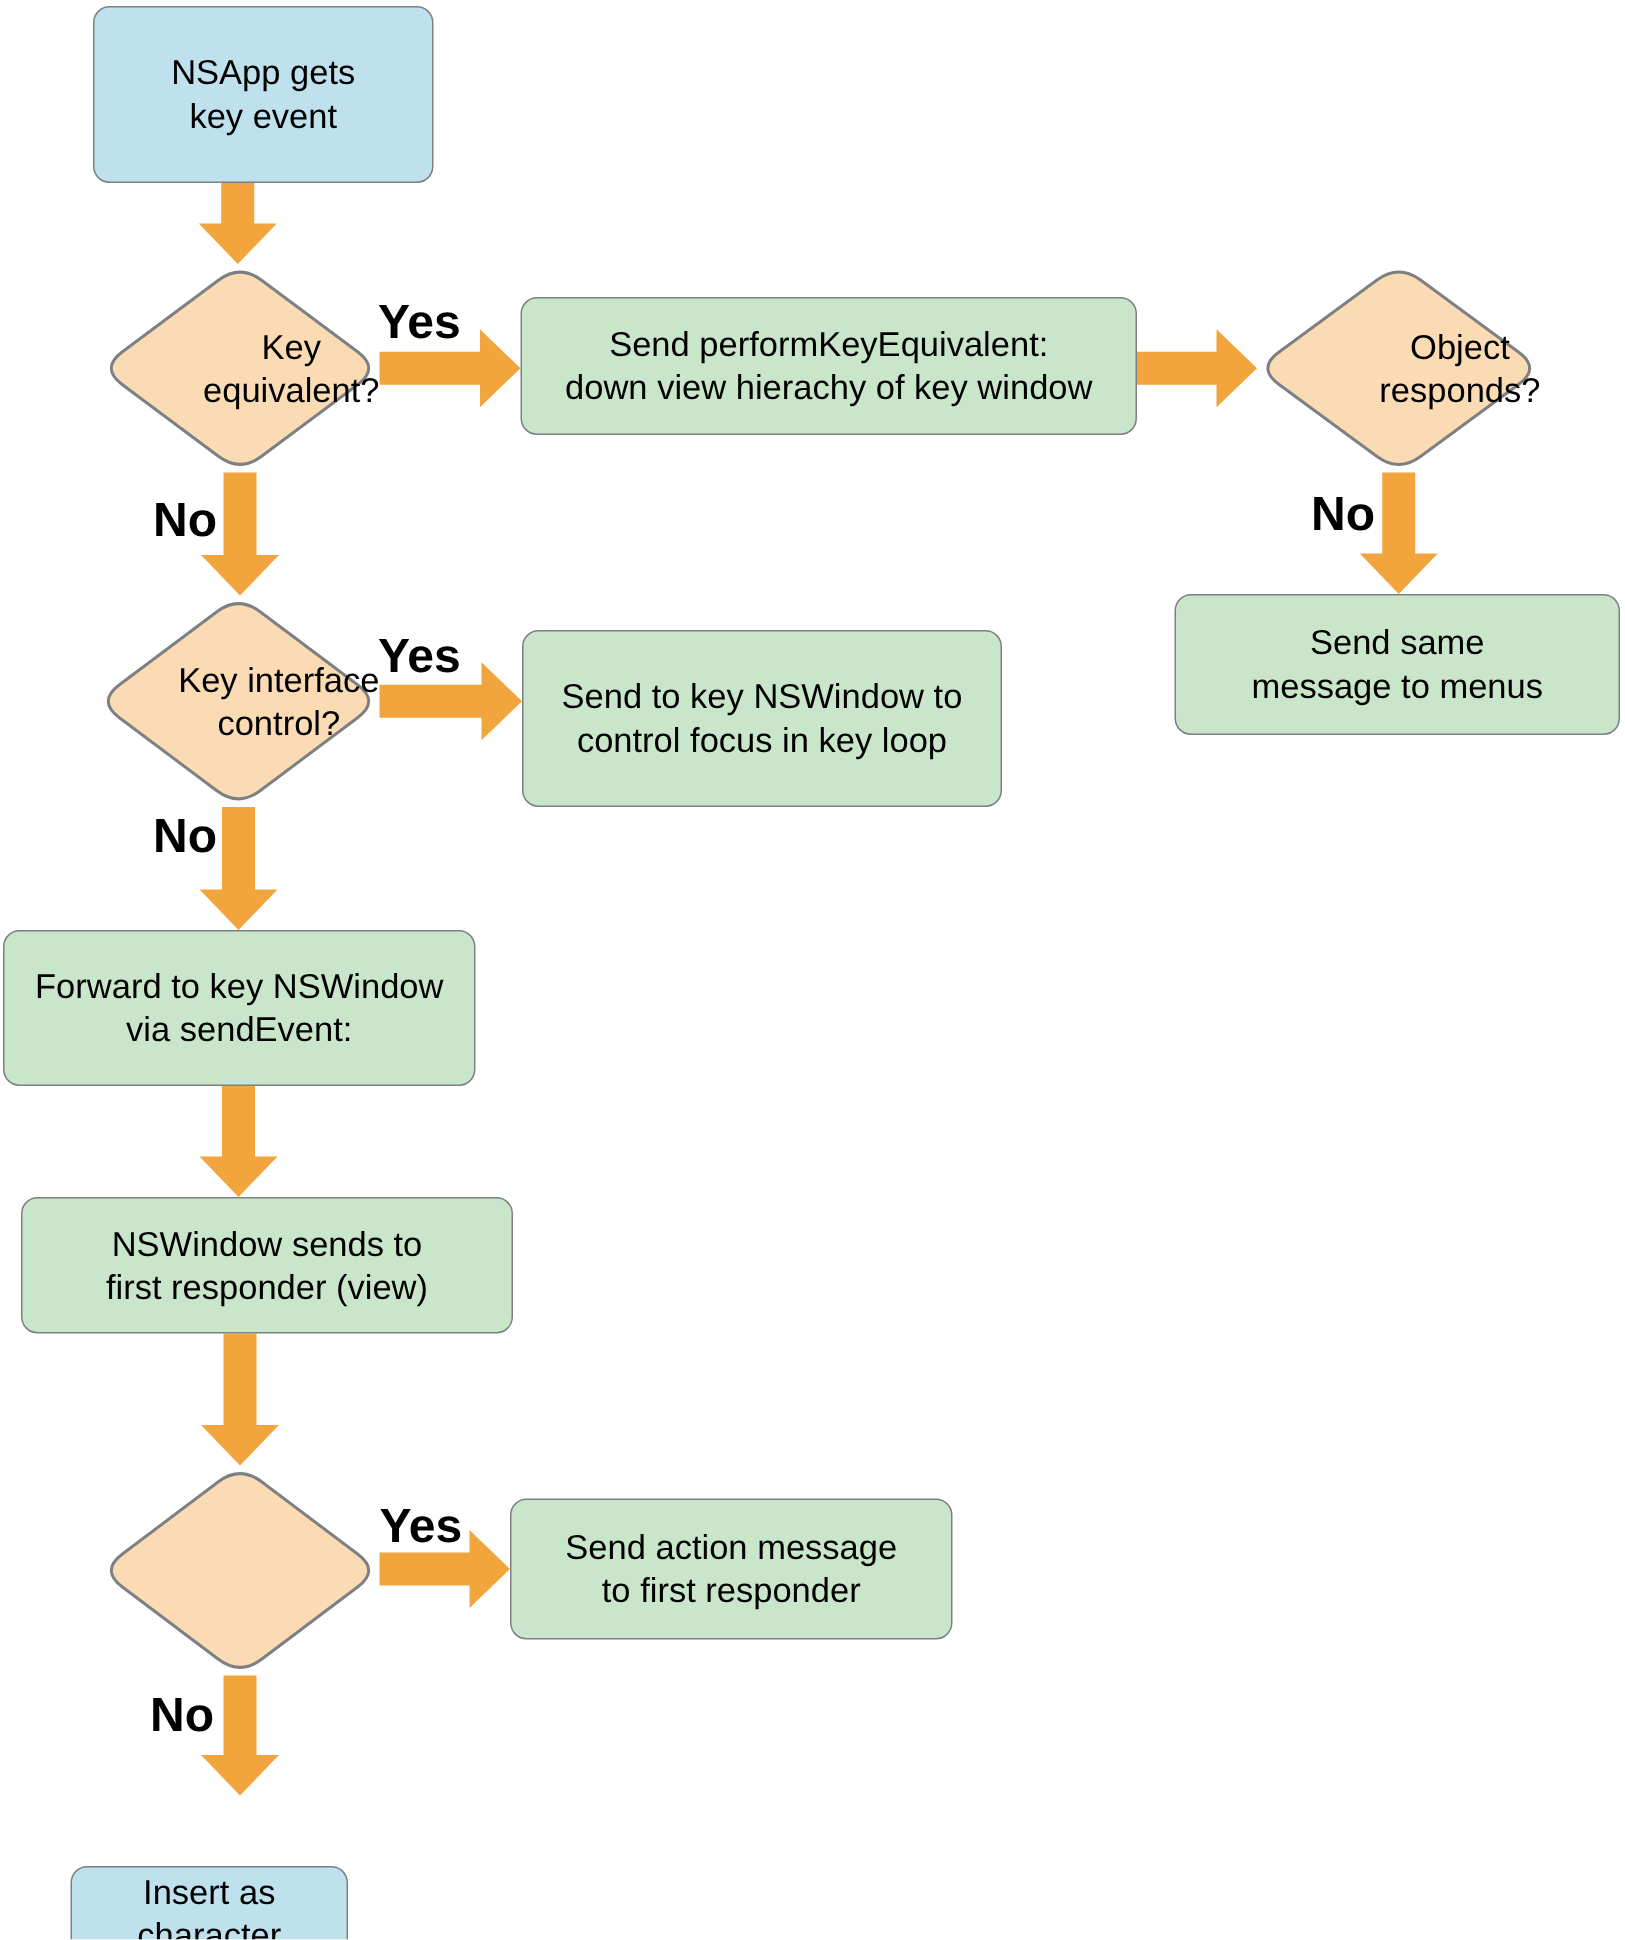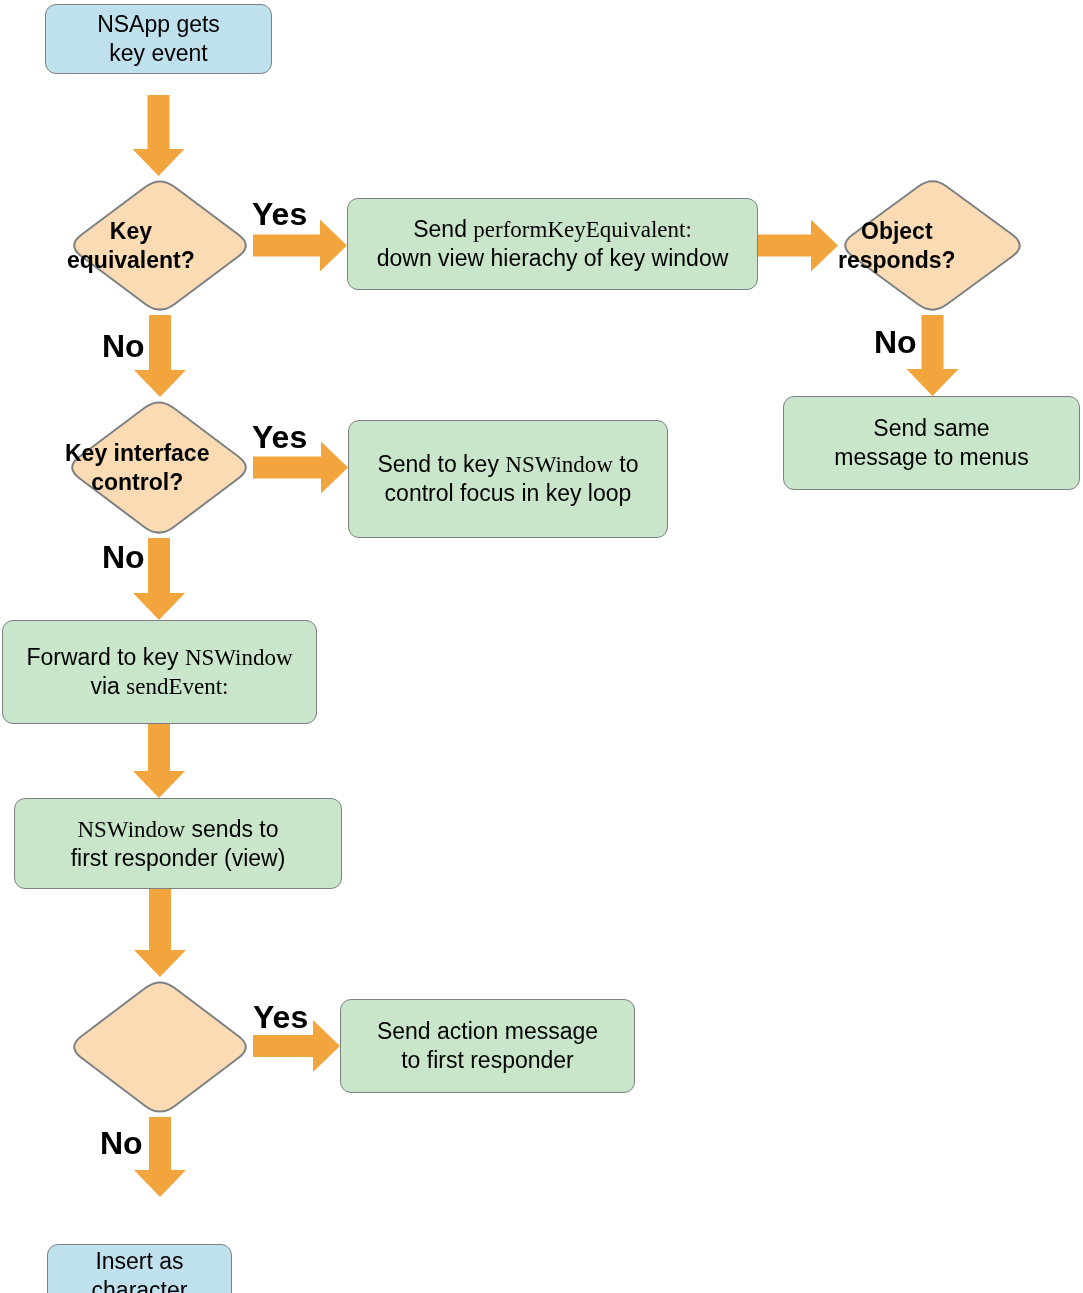--- a/index.html
+++ b/index.html
@@ -23,30 +23,29 @@
     justify-content: center;
     font-size: 23px;
     line-height: 29px;
   }
   .node.blue  { background: var(--blue, #bee1ed); }
   .node.green { background: var(--green, #c9e6ca); }
   .dtext {
     position: absolute;
     display: flex;
     align-items: center;
-    justify-content: flex-start;
+    justify-content: flex-end;
     font-size: 23px;
     line-height: 29px;
-    font-weight: bold;
   }
   .node-label {
     text-align: center;
     white-space: pre-line;
   }
-  .mono { font-family: Liberation Serif, serif; margin-top: 40px; }
+  .mono { font-family: Liberation Sans, sans-serif; margin-top: 40px; }
   .edge-label {
     position: absolute;
     font-weight: bold;
     font-size: 32px;
     line-height: 26px;
   }
 </style>
 </head>
 <body>
 
@@ -63,21 +62,21 @@
       <polygon points="148,712 170,712 170,771 185,771 159,798 133,771 148,771" style="fill: var(--arrow);"></polygon>
       <polygon points="149,889 171,889 171,950 186,950 160,977 134,950 149,950" style="fill: var(--arrow);"></polygon>
       <polygon points="149,1117 171,1117 171,1170 186,1170 160,1197 134,1170 149,1170" style="fill: var(--arrow);"></polygon>
       <polygon points="921.5,315 943.5,315 943.5,369 958.5,369 932.5,396 906.5,369 921.5,369" style="fill: var(--arrow);"></polygon>
       <polygon points="253,234.5 320,234.5 320,219.5 347,245.5 320,271.5 320,256.5 253,256.5" style="fill: var(--arrow);"></polygon>
       <polygon points="758,234.5 811,234.5 811,219.5 838,245.5 811,271.5 811,256.5 758,256.5" style="fill: var(--arrow);"></polygon>
       <polygon points="253,456.5 321,456.5 321,441.5 348,467.5 321,493.5 321,478.5 253,478.5" style="fill: var(--arrow);"></polygon>
       <polygon points="253,1035 313,1035 313,1020 340,1046 313,1072 313,1057 253,1057" style="fill: var(--arrow);"></polygon>
     </svg>
 
-  <div class="node blue" style="left:45px;top:4px;width:227px;height:70px">
+  <div class="node blue" style="left:62px;top:4px;width:227px;height:118px">
     <div class="node-label"><span>NSApp gets
 key event</span></div>
   </div>
 
   <div class="node green" style="left:347px;top:198px;width:411px;height:92px">
     <div class="node-label"><span>Send </span><span class="mono">performKeyEquivalent:</span><span>
 down view hierachy of key window</span></div>
   </div>
 
   <div class="node green" style="left:783px;top:396px;width:297px;height:94px">

